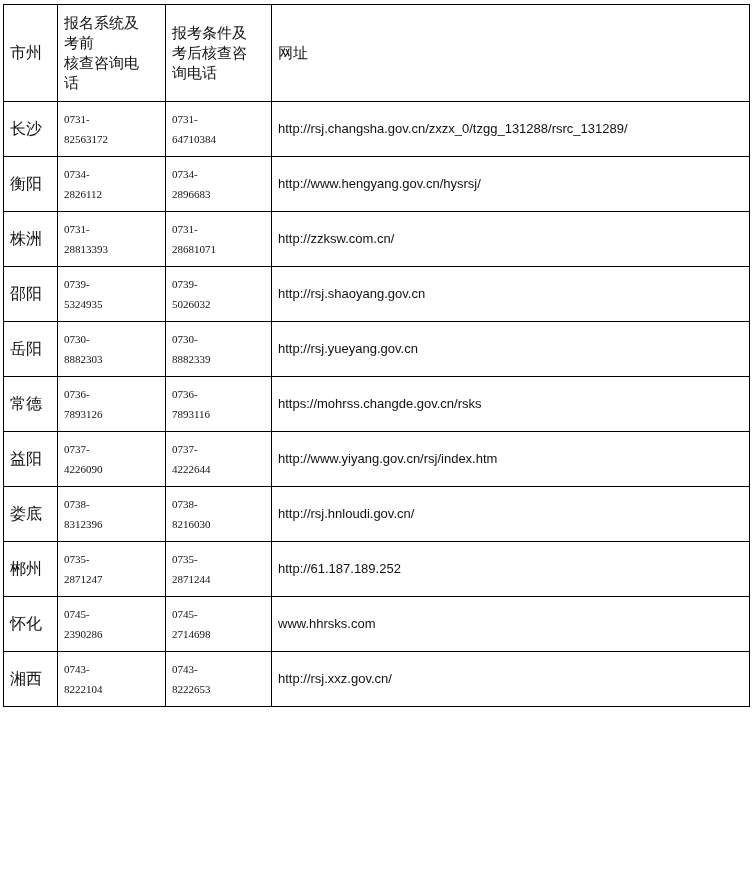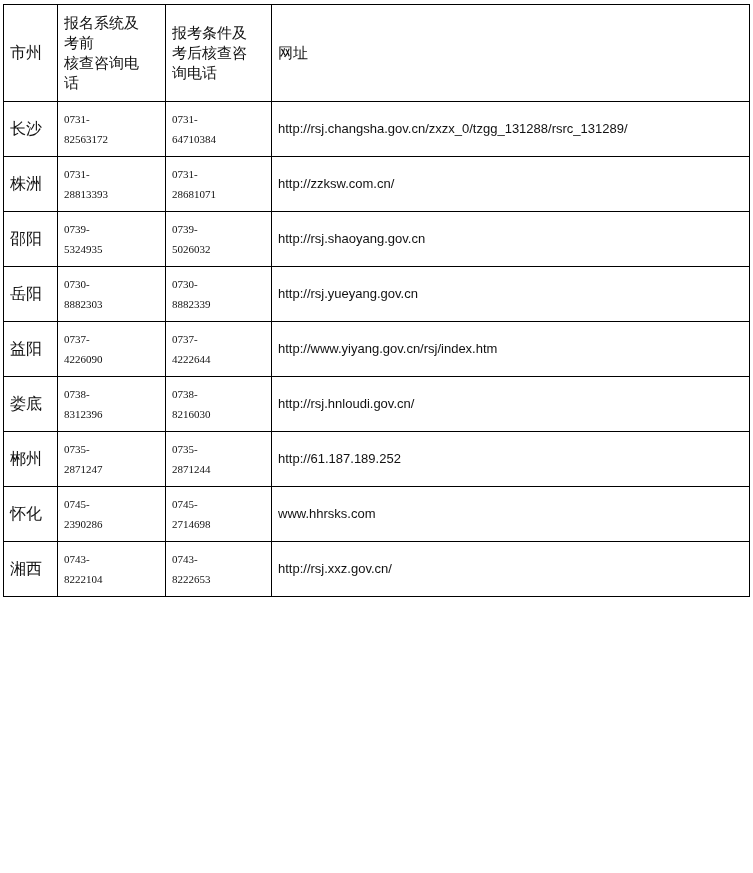--- a/index.html
+++ b/index.html
@@ -104,20 +104,37 @@
     </td>
     <td class="phone">
       <span>0731-</span>
       <span>64710384</span>
     </td>
     <td class="url">
       <span>http://rsj.changsha.gov.cn/zxzx_0/tzgg_131288/rsrc_131289/</span>
     </td>
   </tr>
 
+  <tr class="row">
+    <td class="cn city">
+      <div>衡阳</div>
+
+    </td>
+    <td class="phone">
+      <span>0734-</span>
+      <span>2826112</span>
+    </td>
+    <td class="phone">
+      <span>0734-</span>
+      <span>2896683</span>
+    </td>
+    <td class="url">
+      <span>http://www.hengyang.gov.cn/hysrsj/</span>
+    </td>
+  </tr>
 
   <tr class="row">
     <td class="cn city">
       <div>株洲</div>
 
     </td>
     <td class="phone">
       <span>0731-</span>
       <span>28813393</span>
     </td>
@@ -160,20 +177,37 @@
     </td>
     <td class="phone">
       <span>0730-</span>
       <span>8882339</span>
     </td>
     <td class="url">
       <span>http://rsj.yueyang.gov.cn</span>
     </td>
   </tr>
 
+  <tr class="row">
+    <td class="cn city">
+      <div>常德</div>
+
+    </td>
+    <td class="phone">
+      <span>0736-</span>
+      <span>7893126</span>
+    </td>
+    <td class="phone">
+      <span>0736-</span>
+      <span>7893116</span>
+    </td>
+    <td class="url">
+      <span>https://mohrss.changde.gov.cn/rsks</span>
+    </td>
+  </tr>
 
 
   <tr class="row">
     <td class="cn city">
       <div>益阳</div>
 
     </td>
     <td class="phone">
       <span>0737-</span>
       <span>4226090</span>

